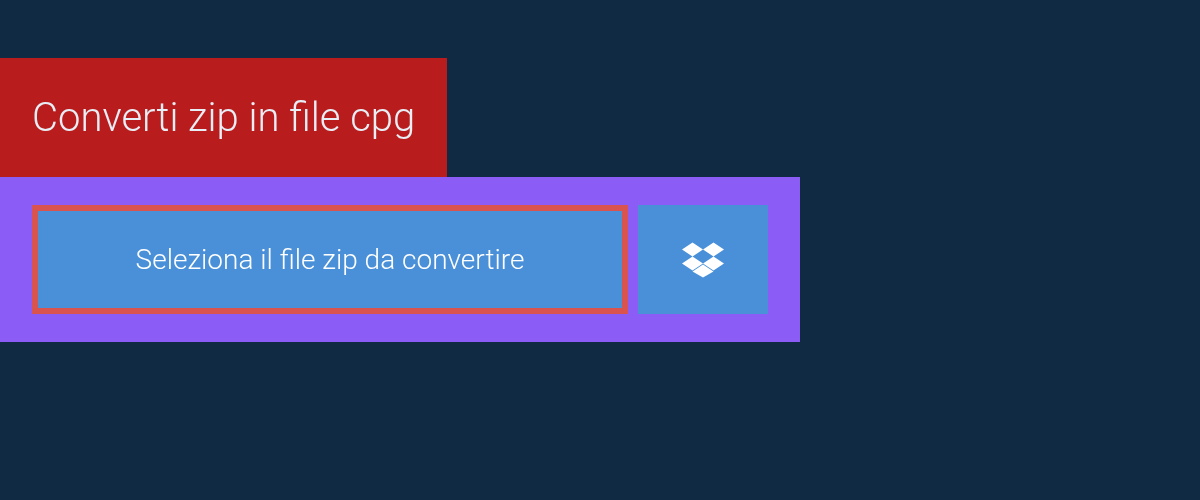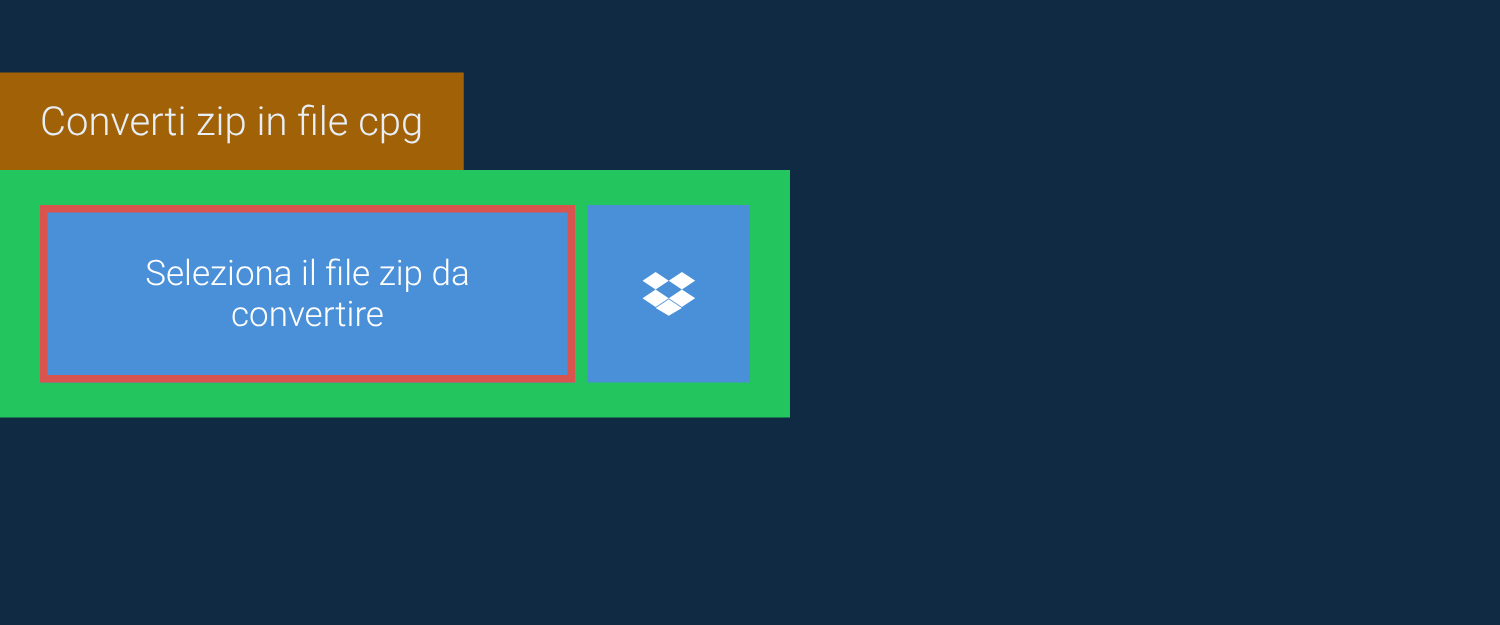--- a/index.html
+++ b/index.html
@@ -12,31 +12,31 @@
       height: 500px;
       background-color: #0f2a42;
       font-family: -apple-system, BlinkMacSystemFont, "Segoe UI", Roboto, sans-serif;
       overflow: hidden;
     }
     .tab-container {
       display: flex;
       margin-top: 58px;
     }
     .tab {
-      background-color: #a16207;
+      background-color: #b91c1c;
       color: #e8eef5;
-      font-size: 32px;
+      font-size: 40px;
       font-weight: 300;
-      padding: 20px 32px;
+      padding: 36px 32px;
       display: inline-block;
     }
     .content-panel {
-      background-color: #22c55e;
+      background-color: #8b5cf6;
       padding: 28px 32px;
-      width: 632px;
+      width: 800px;
     }
     .button-row {
       display: flex;
       gap: 10px;
     }
     .select-file-button {
       flex: 1;
       background-color: #4a90d9;
       border: 6px solid #d9534f;
       color: #ffffff;

